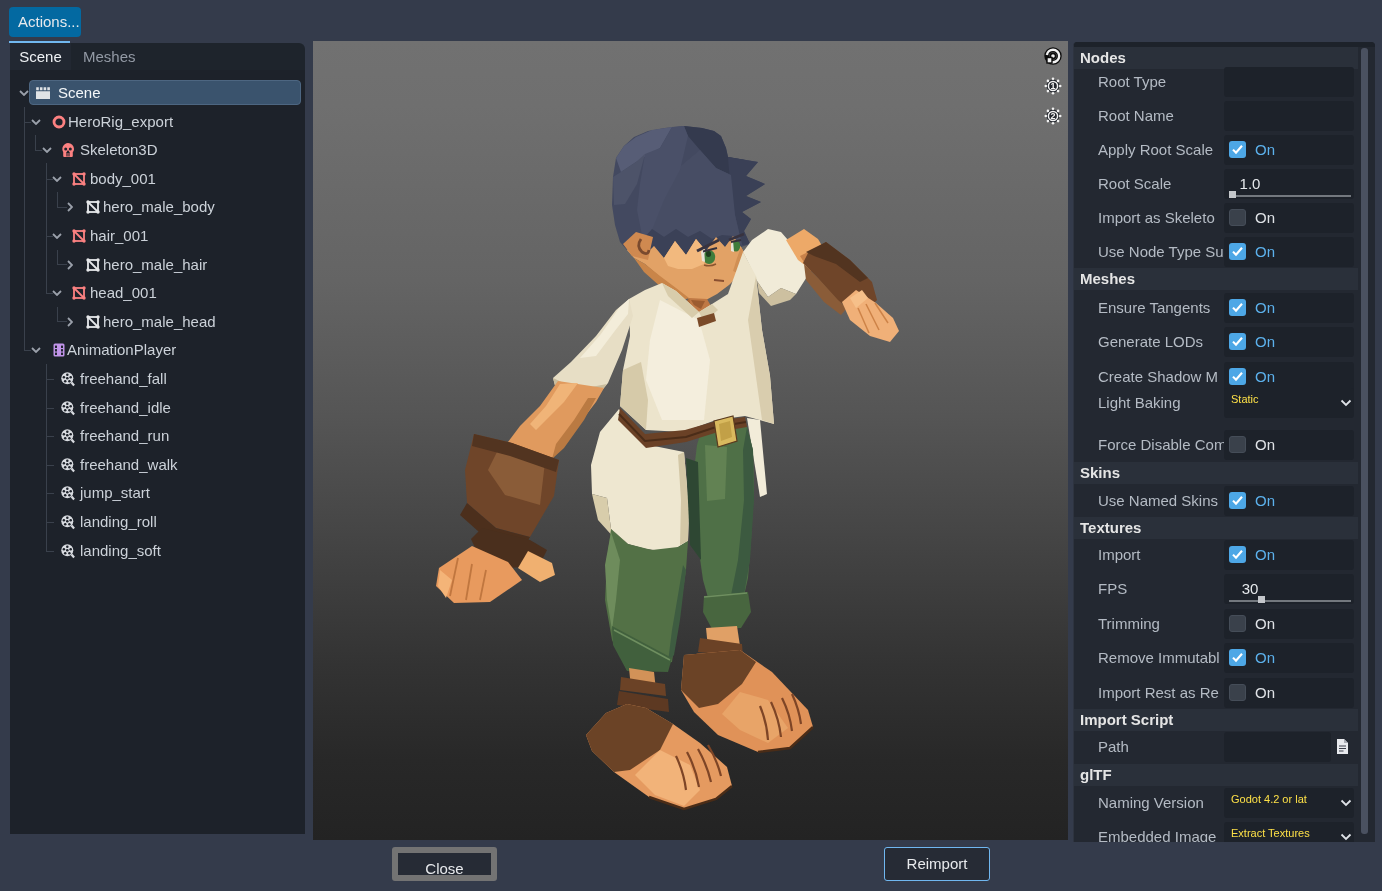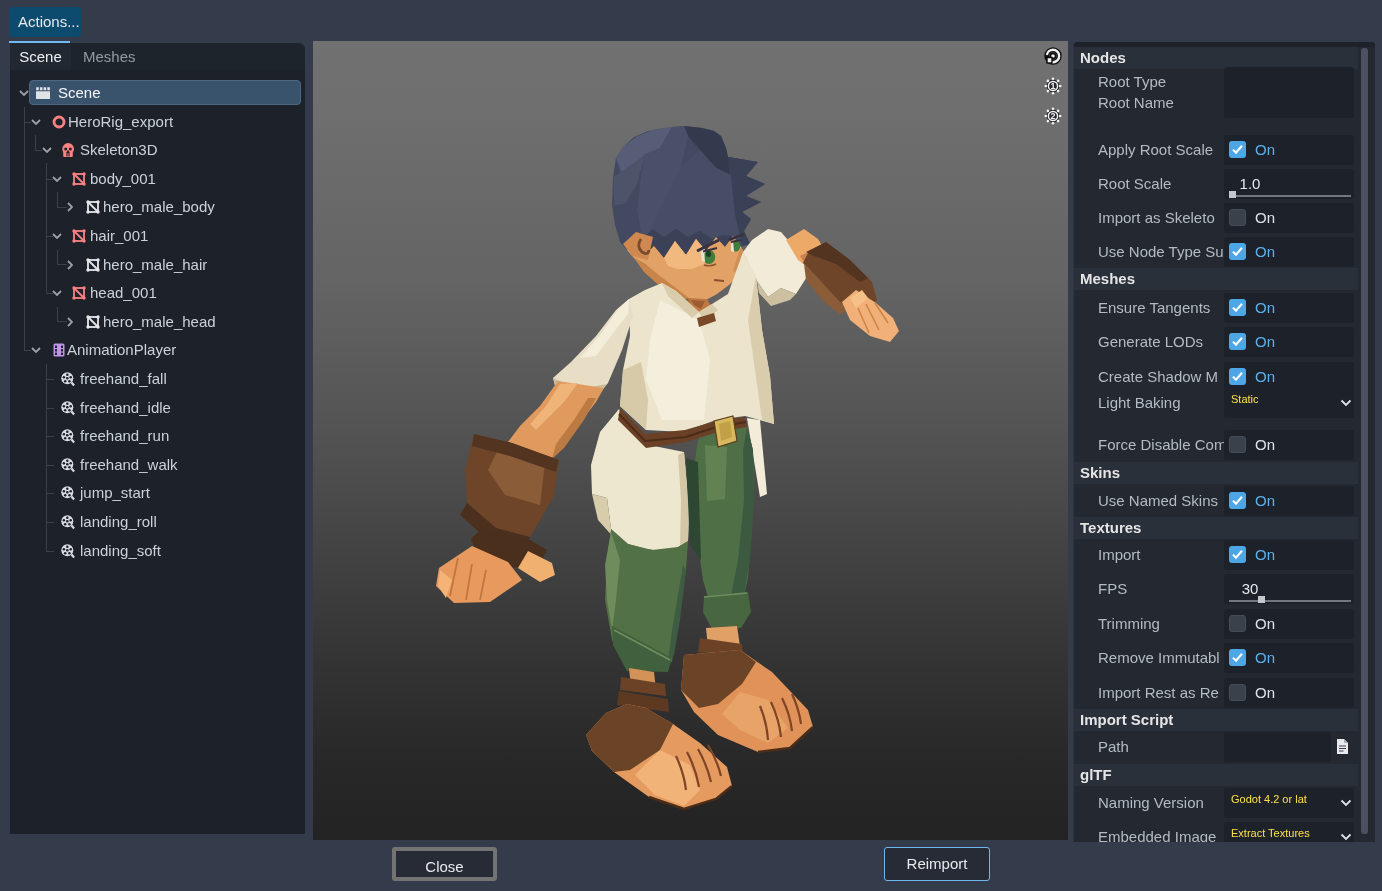--- a/index.html
+++ b/index.html
@@ -1,21 +1,21 @@
 <!DOCTYPE html>
 <html><head>
 <meta charset="utf-8">
 <style>
 * { margin:0; padding:0; box-sizing:border-box; }
 html,body { width:1382px; height:891px; overflow:hidden; }
 body { background:#343b4b; font-family:"Liberation Sans", sans-serif; position:relative; }
 .abs { position:absolute; }
 
 
-#actions { left:9px; top:7px; width:72px; height:30px; background:#0c4a6e; border-radius:4px; color:#e8eaed; font-size:15px; line-height:30px; padding-left:9px; }
+#actions { left:9px; top:7px; width:72px; height:30px; background:#0369a1; border-radius:4px; color:#e8eaed; font-size:15px; line-height:30px; padding-left:9px; }
 #actions-underline { left:9px; top:41px; width:61px; height:2px; background:#71b8f0; }
 
 
 #tabstrip { left:10px; top:43px; width:295px; height:27px; background:#1e242c; border-radius:0 6px 0 0; }
 .tab { position:absolute; top:0; height:27px; font-size:15px; line-height:27px; color:#939aa5; }
 #tab-scene { left:0px; width:61px; background:#222832; color:#eef1f4; text-align:center; }
 #tab-meshes { left:73px; }
 #tab-materials { left:140px;margin-top:20px; }
 #tree { left:10px; top:70px; width:295px; height:764px; background:#1d222a; }
 .trow { position:absolute; height:27px; font-size:15px; color:#ccd2d9; }
@@ -41,21 +41,21 @@
 #rscroll { left:1361px; top:48px; width:7px; height:786px; background:#4a5160; border-radius:3px; position:absolute; }
 
 
 .sval { position:absolute; left:156px; top:8px; width:40px; text-align:center; font-size:15px; color:#e6e9ec; }
 .sline { position:absolute; left:155px; top:28px; width:122px; height:2px; background:#73787e; }
 .sgrab { position:absolute; top:24px; width:7px; height:7px; background:#c4c7cb; }
 .dtxt { position:absolute; left:157px; top:7px; font-size:11px; color:#fde047; white-space:nowrap; }
 .dchev { position:absolute; left:266px; top:13px; }
 
 
-.fbtn { position:absolute; top:847px; height:34px; background:#262b35; border:4px solid #737373; border-radius:3px; color:#e8eaed; font-size:15px; text-align:center; line-height:32px; }
+.fbtn { position:absolute; top:847px; height:34px; background:#262b35; border:6px solid #737373; border-radius:3px; color:#e8eaed; font-size:15px; text-align:center; line-height:32px; }
 #btn-close { left:392px; width:105px; }
 #btn-reimport { left:884px; width:106px; border:1.5px solid #70b7f0; }
 </style>
 </head>
 <body>
 <div id="actions" class="abs">Actions...</div>
 <div id="actions-underline" class="abs"></div>
 <div id="tabstrip" class="abs">
   <div id="tab-scene" class="tab">Scene</div>
   <div id="tab-meshes" class="tab">Meshes</div>
@@ -459,21 +459,21 @@
 <polygon points="528,551 552,563 555,575 540,582 518,568" fill="#f0b070"></polygon>
   </svg>
 
 <div id="rpanel" class="abs">
   <div style="position:absolute;left:0;top:0;width:302px;height:5px;background:#1d222a"></div>
   <div class="phead" style="top:5px">Nodes</div>
   <div class="prow" style="top:23px">
       <span class="plabel">Root Type</span>
       <div class="pcell"></div>
     </div>
-  <div class="prow" style="top:44px">
+  <div class="prow" style="top:57px">
       <span class="plabel">Root Name</span>
       <div class="pcell"></div>
     </div>
   <div class="prow" style="top:91px">
       <span class="plabel">Apply Root Scale</span>
       <div class="pcell"></div>
       <div class="cb on"><svg width="17" height="17" viewBox="0 0 17 17">
           <path d="M4 8.6l3 3.2 6-7" fill="none" stroke="#fff" stroke-width="2.1"></path>
         </svg></div>
       <span class="onlbl on">On</span>

